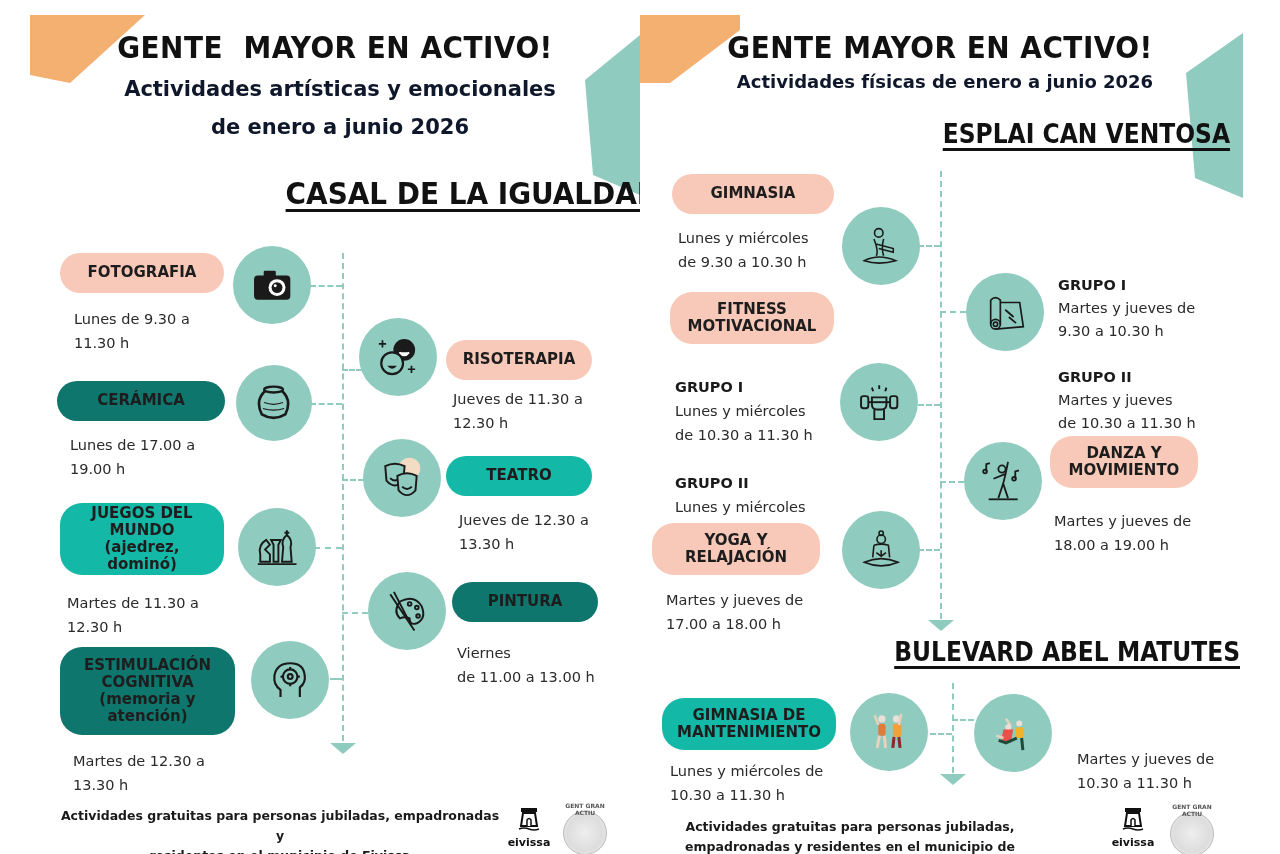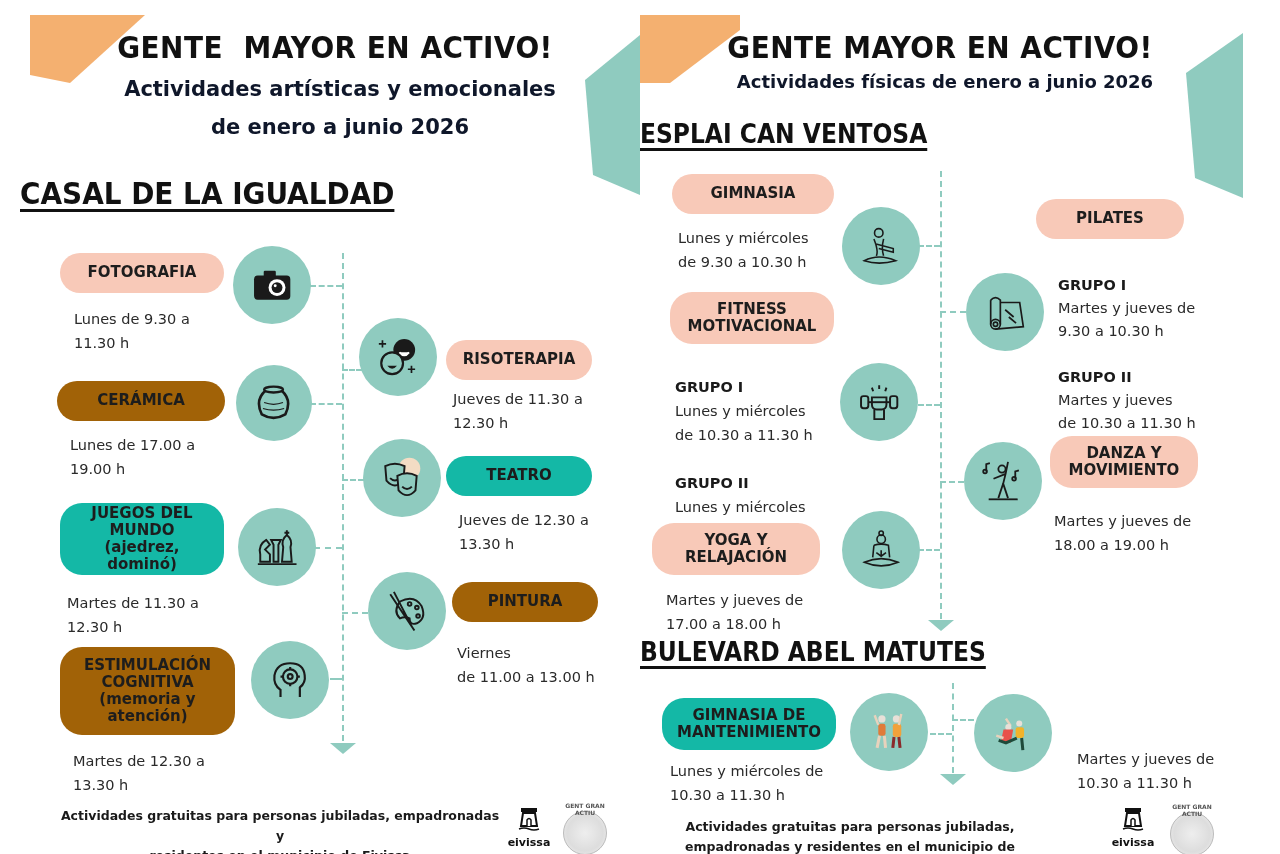--- a/index.html
+++ b/index.html
@@ -7,25 +7,25 @@
   body { position: relative; font-family: "DejaVu Sans", sans-serif; color: #222; }
 
   .poster { position: absolute; top: 15px; height: 854px; background: #fff; overflow: hidden; }
   .poster.left { left: 0; width: 640px; }
   .poster.right { left: 640px; width: 640px; }
 
   .shape { position: absolute; }
 
   .title { position: absolute; font-family: "DejaVu Sans Condensed", "DejaVu Sans", sans-serif; font-weight: bold; color: #111; letter-spacing: 0.5px; text-align: center; white-space: nowrap; }
   .subtitle { position: absolute; color: #0f172a; font-family: "DejaVu Sans", sans-serif; font-weight: bold; text-align: center; white-space: nowrap; }
-  .venue { position: absolute; font-weight: bold; color: #111; text-decoration: underline; text-decoration-thickness: 3px; text-underline-offset: 5px; text-align: left; white-space: nowrap; font-family: "DejaVu Sans Condensed", "DejaVu Sans", sans-serif; }
+  .venue { position: absolute; font-weight: bold; color: #111; text-decoration: underline; text-decoration-thickness: 3px; text-underline-offset: 5px; text-align: right; white-space: nowrap; font-family: "DejaVu Sans Condensed", "DejaVu Sans", sans-serif; }
 
   .pill { position: absolute; border-radius: 22px; display: flex; align-items: center; justify-content: center; text-align: center; font-weight: bold; color: #1d1d1d; font-size: 15px; line-height: 1.15; padding: 4px 10px; }
   .pill.pink { background: #f8c9b8; }
-  .pill.orange { background: #a16207; text-align: center; }
+  .pill.orange { background: #0f766e; text-align: center; }
   .pill.red { background: #14b8a6; }
 
   .sched { position: absolute; font-size: 14.5px; line-height: 24px; color: #2a2a2a; white-space: pre-line; font-family: "DejaVu Sans", sans-serif; }
   .sched b { font-weight: bold; color: #1a1a1a; }
 
   .icon { position: absolute; border-radius: 50%; background: #8fcbbf; display: flex; align-items: center; justify-content: center; }
   .icon svg { width: 62%; height: 62%; }
 
   .vline { position: absolute; border-left: 2px dashed #8fcbbf; }
   .hline { position: absolute; border-top: 2px dashed #8fcbbf; height: 0; }
@@ -230,21 +230,20 @@
 17.00 a 18.00 h</div>
   <div class="icon" style="left:202px;top:496px;width:78px;height:78px">
     <svg viewBox="0 0 40 40" fill="none" stroke="#1a1a1a" stroke-width="1.3">
         <circle cx="20" cy="6" r="1.8"></circle>
         <circle cx="20" cy="11" r="3.5"></circle>
         <path d="M14 16 Q20 14 26 16 L27 26 M13 26 L14 16 M20 20 L20 25 M16 22 L20 25 L24 22"></path>
         <path d="M6 30 Q20 24 34 30 Q20 36 6 30 Z"></path>
       </svg>
   </div>
 
-  <div class="pill pink" style="left:396px;top:184px;width:148px;height:40px">PILATES</div>
   <div class="sched" style="left:418px;top:236px;line-height:23px">
     <b>GRUPO I</b>
     <div>Martes y jueves de
 9.30 a 10.30 h</div>
     <b>GRUPO II</b>
     <div>Martes y jueves
 de 10.30 a 11.30 h</div>
   </div>
   <div class="icon" style="left:326px;top:258px;width:78px;height:78px">
     <svg viewBox="0 0 40 40" fill="none" stroke="#1a1a1a" stroke-width="1.4">

